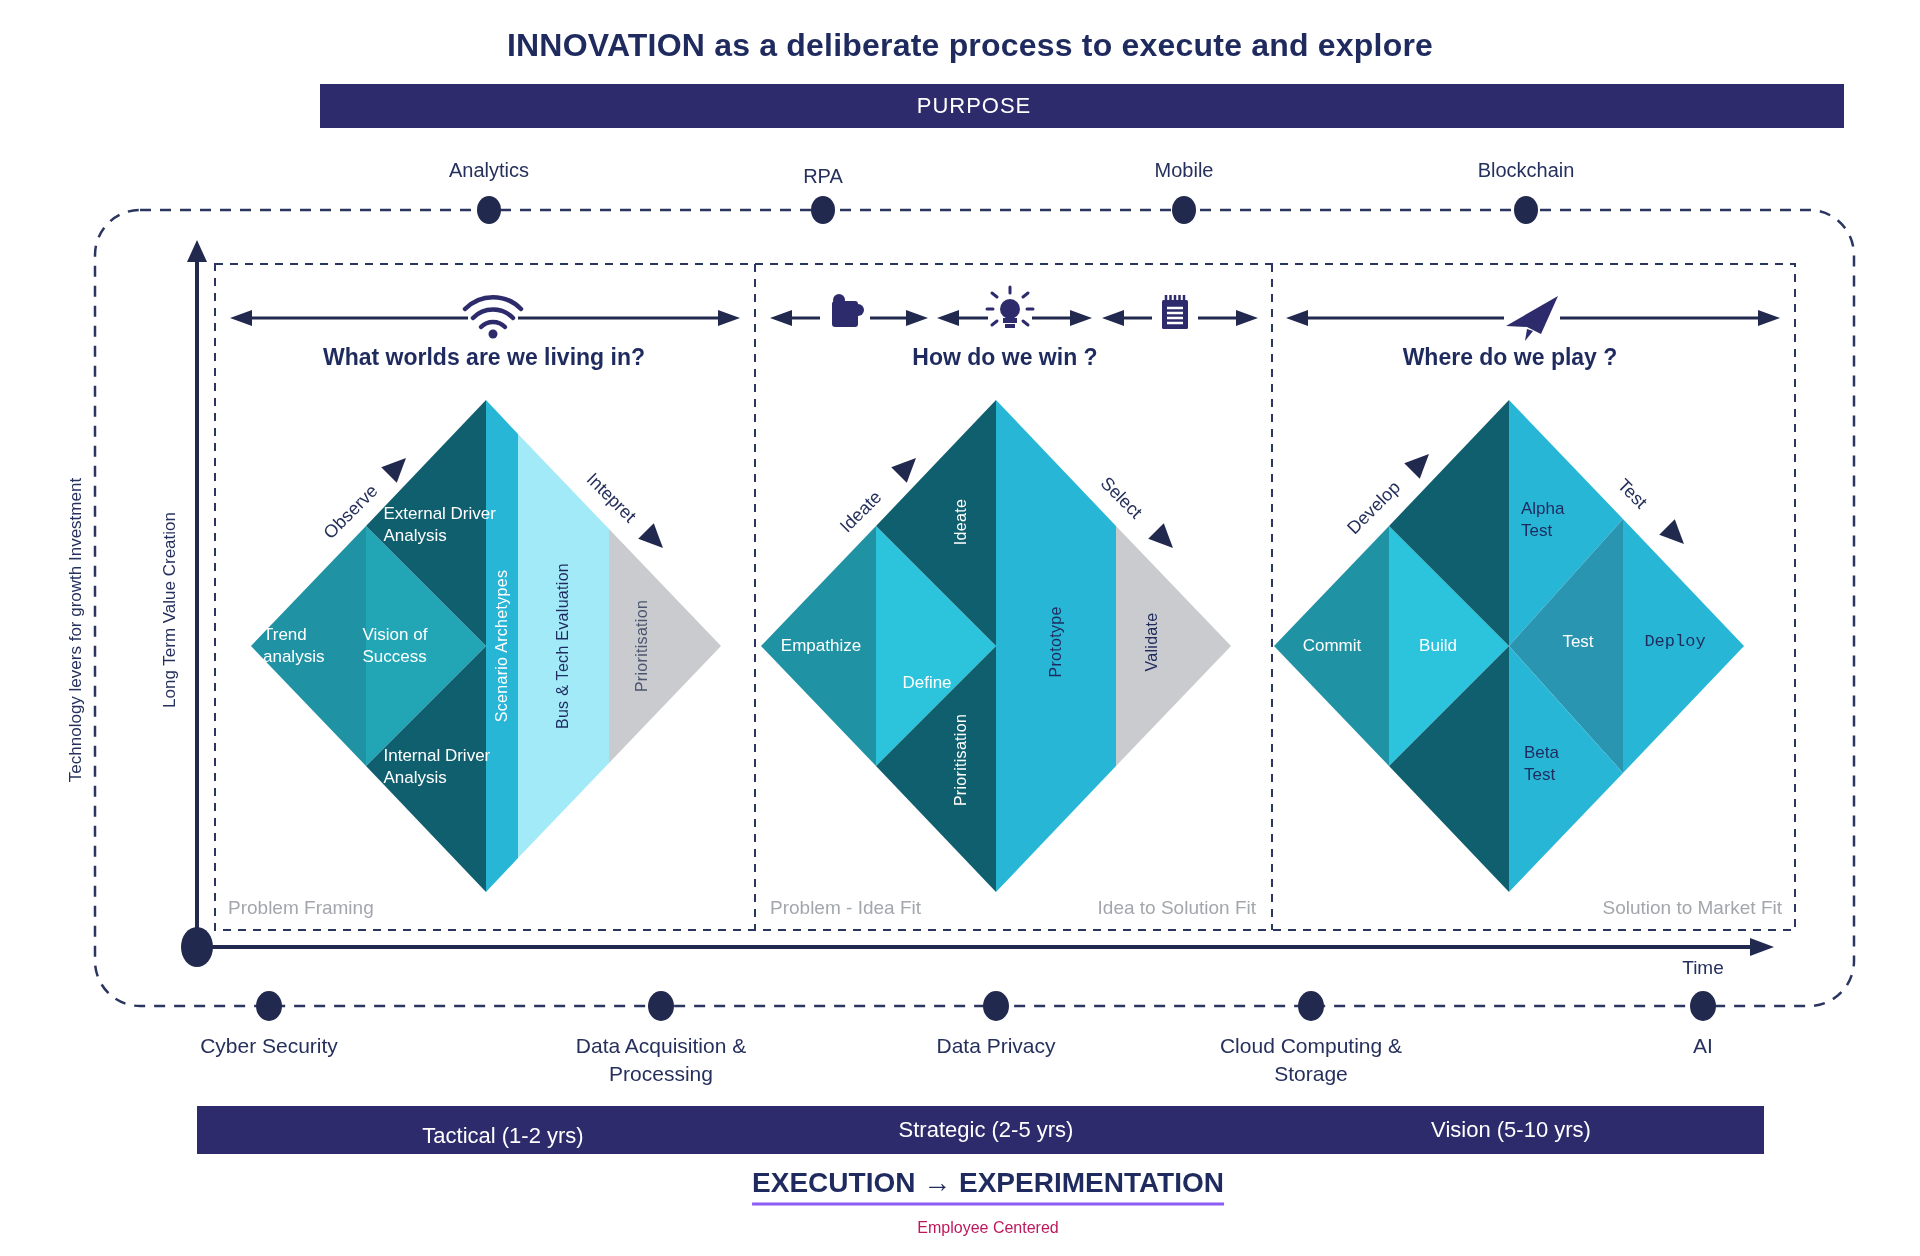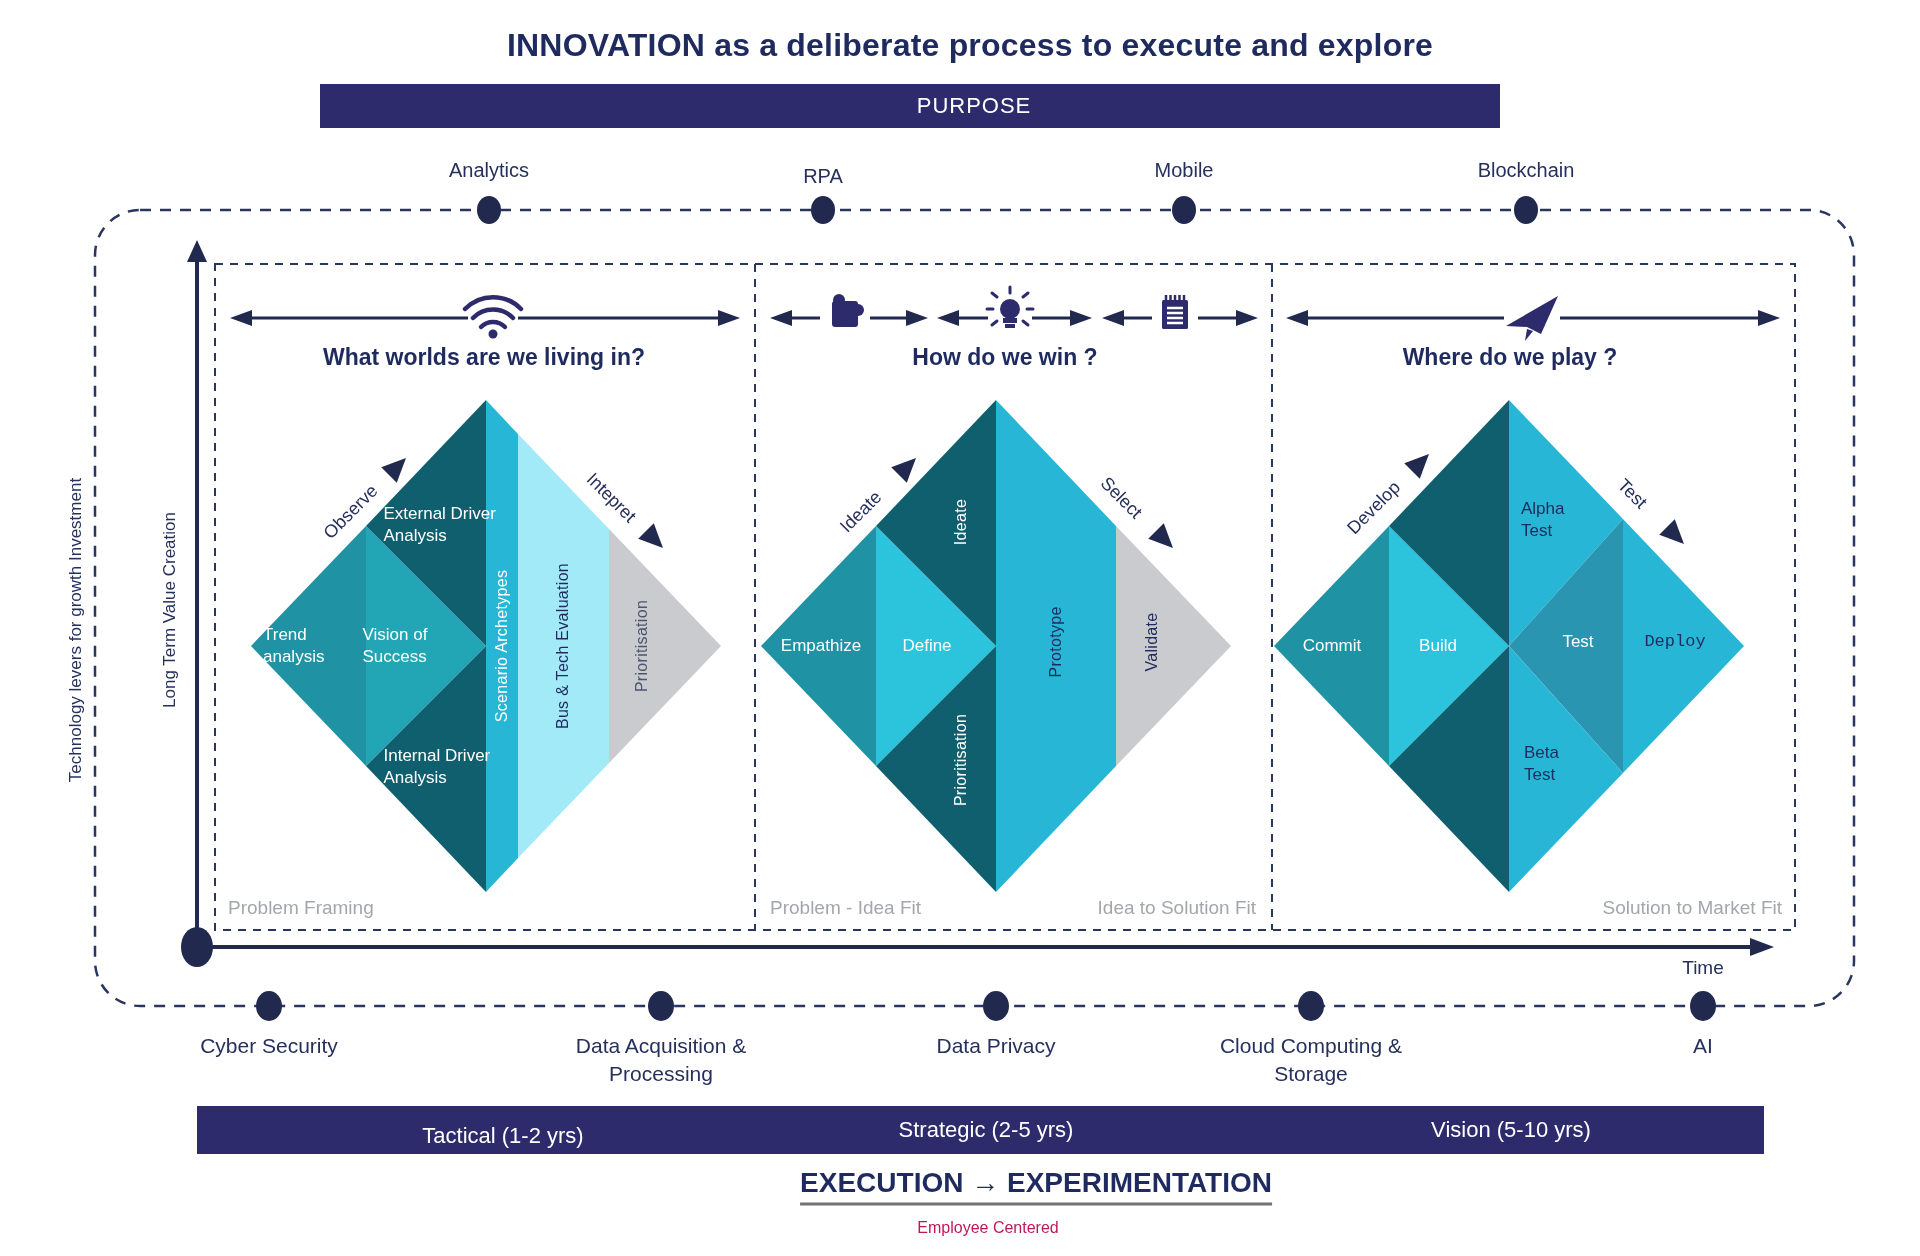--- a/index.html
+++ b/index.html
@@ -24,21 +24,21 @@
   .dlab-navy{color:#1f2b5e;}
   .vlab{font-size:16px;font-weight:500;color:#ffffff;letter-spacing:.3px;}
   .vlab-navy{color:#1f2b5e;}
   .vlab-gray{color:#4c566f;}
   .stage{font-size:19px;font-weight:500;color:#a3a7ac;white-space:nowrap;}
   .bottech{font-size:21px;font-weight:500;color:#26305c;line-height:1.35;}
   .axis-label{font-size:17px;font-weight:500;color:#26305c;}
   .time{font-size:19px;font-weight:500;color:#26305c;}
   .horizon-label{font-size:22px;color:#ffffff;}
   .footer-headline{font-size:28px;font-weight:bold;color:#1f2b5e;
-    border-bottom:3px solid #737373;padding-bottom:4px;margin-left:48px;}
+    border-bottom:3px solid #8b5cf6;padding-bottom:4px;}
   .footer-subline{font-size:16px;font-weight:500;color:#be185d;}
 </style>
 </head>
 <body>
 
 <div class="canvas">
 
   <svg width="1920" height="1256" viewBox="0 0 1920 1256">
 
     <rect x="95" y="210" width="1759" height="796" rx="45" fill="none" stroke="#2a3560" stroke-width="2.5" stroke-dasharray="11 9"></rect>
@@ -180,21 +180,21 @@
       <polygon points="349,119 349,373 235,246" fill="#2a95b1"></polygon>
       <polygon points="235,492 349,373 235,246" fill="#28b6d6"></polygon>
       <polygon points="349,119 470,246 349,373" fill="#28b6d6"></polygon>
     </g>
     <polygon points="0,-11 24,0 0,11" transform="translate(1412,471) rotate(-45)" fill="#22294e"></polygon>
     <polygon points="0,-11 24,0 0,11" transform="translate(1667,527) rotate(45)" fill="#22294e"></polygon>
   </svg>
 
   <div class="txt c nw title" style="left:970px;top:45px;">INNOVATION as a deliberate process to execute and explore</div>
 
-  <div class="banner" style="left:320px;top:84px;width:1180px;height:44px;">
+  <div class="banner" style="left:320px;top:84px;width:1524px;height:44px;">
     <span class="txt c nw banner-label" style="left:654px;top:22px;">PURPOSE</span>
   </div>
 
   <div class="txt c nw toptech" style="left:489px;top:170px;">Analytics</div>
   <div class="txt c nw toptech" style="left:823px;top:176px;">RPA</div>
   <div class="txt c nw toptech" style="left:1184px;top:170px;">Mobile</div>
   <div class="txt c nw toptech" style="left:1526px;top:170px;">Blockchain</div>
 
   <div class="txt vtext axis-label" style="left:76px;top:630px;">Technology levers for growth Investment</div>
   <div class="txt vtext axis-label" style="left:170px;top:610px;">Long Term Value Creation</div>
@@ -213,21 +213,21 @@
 
   <div class="txt c dlab" style="left:313px;top:646px;width:100px;">Trend analysis</div>
   <div class="txt c dlab" style="left:415px;top:646px;width:105px;">Vision of Success</div>
   <div class="txt c dlab" style="left:441px;top:525px;width:115px;">External Driver Analysis</div>
   <div class="txt c dlab" style="left:441px;top:767px;width:115px;">Internal Driver Analysis</div>
   <div class="txt vtext vlab" style="left:502px;top:646px;">Scenario Archetypes</div>
   <div class="txt vtext vlab vlab-navy" style="left:563px;top:646px;">Bus &amp; Tech Evaluation</div>
   <div class="txt vtext vlab vlab-gray" style="left:642px;top:646px;">Prioritisation</div>
 
   <div class="txt c nw dlab" style="left:821px;top:646px;">Empathize</div>
-  <div class="txt c nw dlab" style="left:927px;top:646px;">Define</div>
+  <div class="txt c nw dlab" style="left:927px;top:683px;">Define</div>
   <div class="txt vtext vlab" style="left:961px;top:522px;">Ideate</div>
   <div class="txt vtext vlab" style="left:961px;top:760px;">Prioritisation</div>
   <div class="txt vtext vlab vlab-navy" style="left:1056px;top:642px;">Prototype</div>
   <div class="txt vtext vlab vlab-navy" style="left:1152px;top:642px;">Validate</div>
 
   <div class="txt c nw dlab" style="left:1332px;top:646px;">Commit</div>
   <div class="txt c nw dlab" style="left:1438px;top:646px;">Build</div>
   <div class="txt c dlab dlab-navy" style="left:1556px;top:520px;width:70px;">Alpha Test</div>
   <div class="txt c nw dlab" style="left:1578px;top:642px;">Test</div>
   <div class="txt c nw dlab dlab-navy" style="left:1675px;top:642px;font-family:Liberation Mono, monospace;">Deploy</div>

